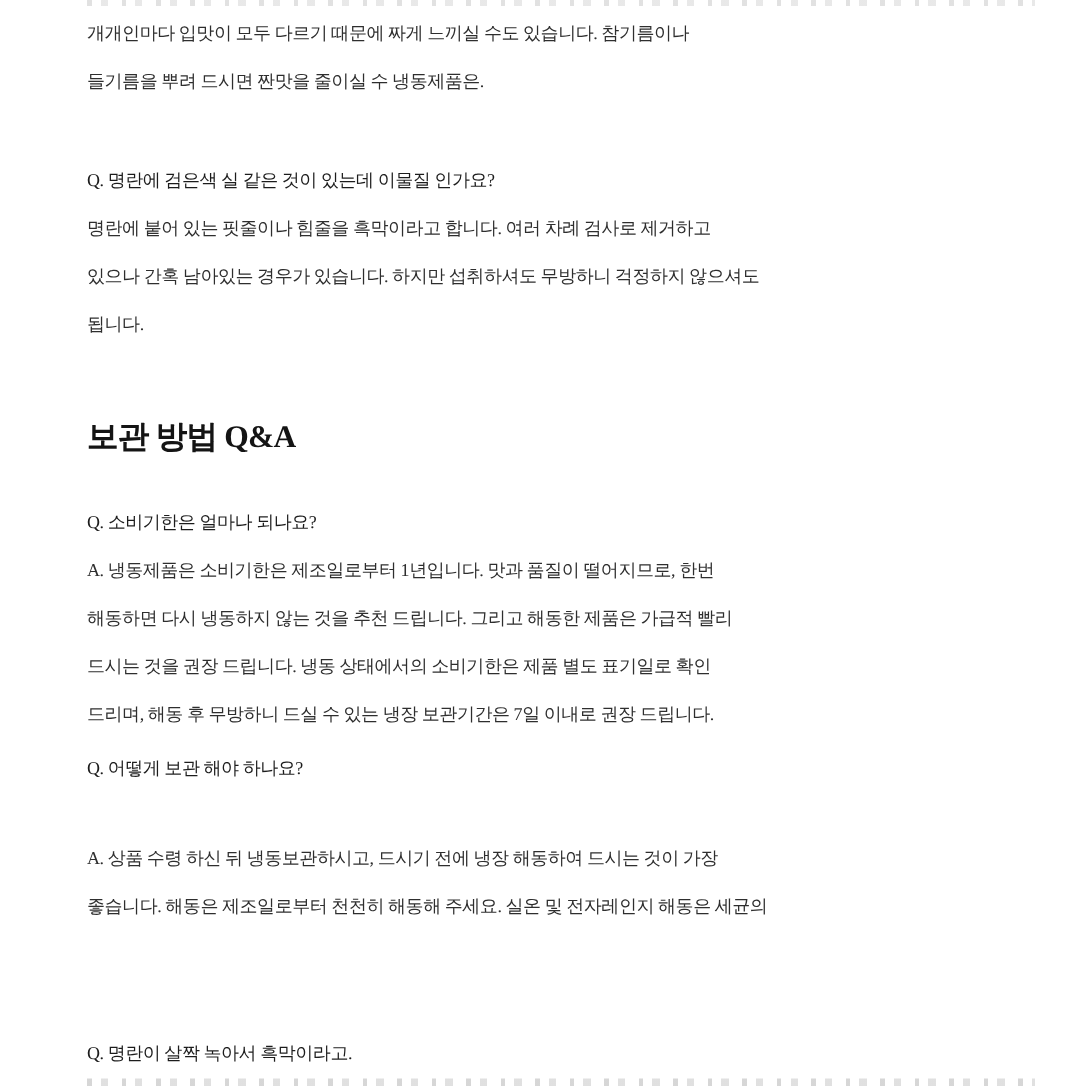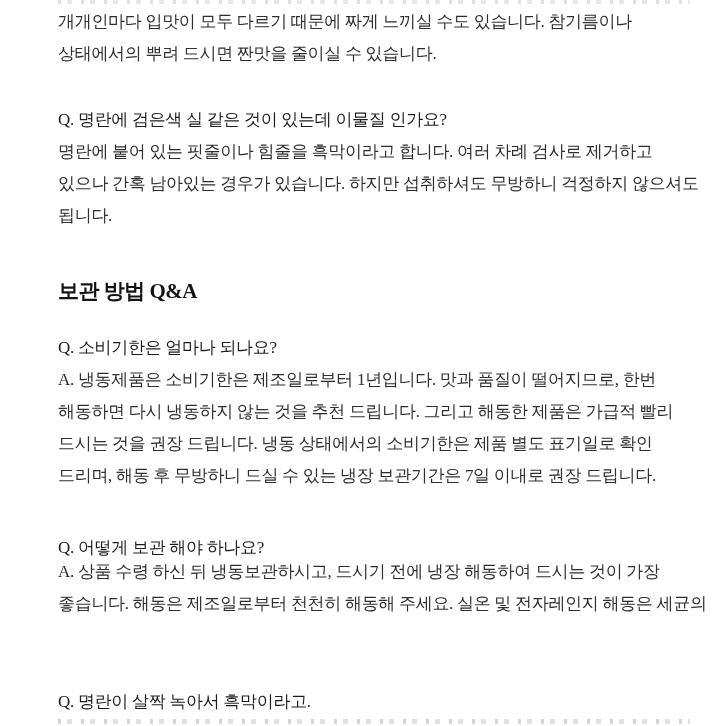--- a/index.html
+++ b/index.html
@@ -13,21 +13,21 @@
     overflow: hidden;
     font-family: "Liberation Serif", serif;
     color: #2b2b2b;
   }
   .line {
     position: absolute;
     left: 58px;
     right: 30px;
     height: 32px;
     line-height: 32px;
-    font-size: 17px;
+    font-size: 12px;
     letter-spacing: -0.3px;
     white-space: nowrap;
     color: #2e2e2e;
   }
   .question {
     font-weight: 400;
     color: #1c1c1c;
   }
   .section-heading {
     position: absolute;
@@ -65,36 +65,36 @@
   }
 </style>
 </head>
 <body>
 
 <div class="page">
 
   <div class="clipped-strip top"></div>
 
   <p class="line" style="top:6px">개개인마다 입맛이 모두 다르기 때문에 짜게 느끼실 수도 있습니다. 참기름이나</p>
-  <p class="line" style="top:38px">상태에서의 뿌려 드시면 짠맛을 줄이실 수 있습니다.</p>
+  <p class="line" style="top:38px">들기름을 뿌려 드시면 짠맛을 줄이실 수 냉동제품은.</p>
 
   <p class="line question" style="top:104px">Q. 명란에 검은색 실 같은 것이 있는데 이물질 인가요?</p>
   <p class="line" style="top:136px">명란에 붙어 있는 핏줄이나 힘줄을 흑막이라고 합니다. 여러 차례 검사로 제거하고</p>
   <p class="line" style="top:168px">있으나 간혹 남아있는 경우가 있습니다. 하지만 섭취하셔도 무방하니 걱정하지 않으셔도</p>
   <p class="line" style="top:200px">됩니다.</p>
 
   <h2 class="section-heading" style="top:272px">보관 방법 Q&amp;A</h2>
 
   <p class="line question" style="top:332px">Q. 소비기한은 얼마나 되나요?</p>
   <p class="line" style="top:364px">A. 냉동제품은 소비기한은 제조일로부터 1년입니다. 맛과 품질이 떨어지므로, 한번</p>
   <p class="line" style="top:396px">해동하면 다시 냉동하지 않는 것을 추천 드립니다. 그리고 해동한 제품은 가급적 빨리</p>
   <p class="line" style="top:428px">드시는 것을 권장 드립니다. 냉동 상태에서의 소비기한은 제품 별도 표기일로 확인</p>
   <p class="line" style="top:460px">드리며, 해동 후 무방하니 드실 수 있는 냉장 보관기간은 7일 이내로 권장 드립니다.</p>
 
-  <p class="line question" style="top:532px">Q. 어떻게 보관 해야 하나요?</p>
+  <p class="line question" style="top:496px">Q. 어떻게 보관 해야 하나요?</p>
   <p class="line" style="top:556px">A. 상품 수령 하신 뒤 냉동보관하시고, 드시기 전에 냉장 해동하여 드시는 것이 가장</p>
   <p class="line" style="top:588px">좋습니다. 해동은 제조일로부터 천천히 해동해 주세요. 실온 및 전자레인지 해동은 세균의</p>
 
   <p class="line question" style="top:686px">Q. 명란이 살짝 녹아서 흑막이라고.</p>
 
   <div class="clipped-strip bottom"></div>
 
 </div>
 
 </body></html>

